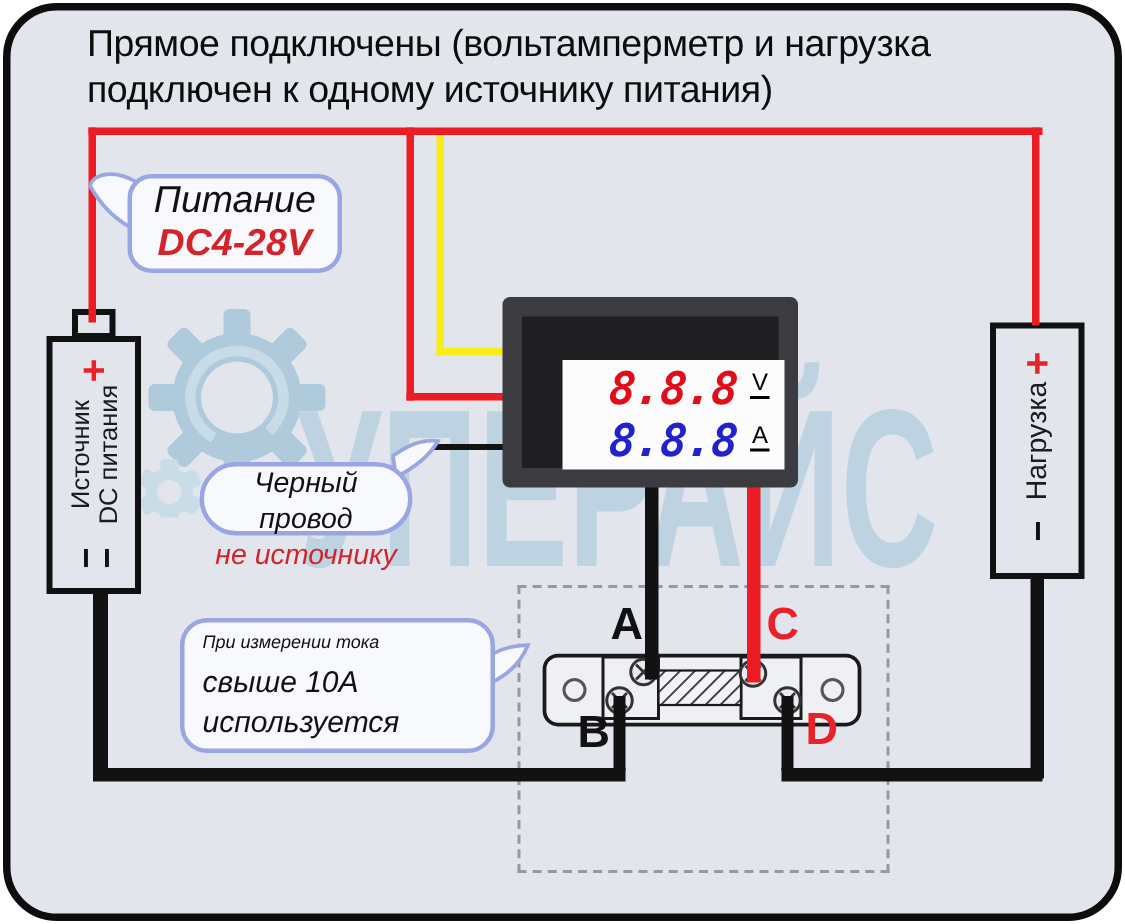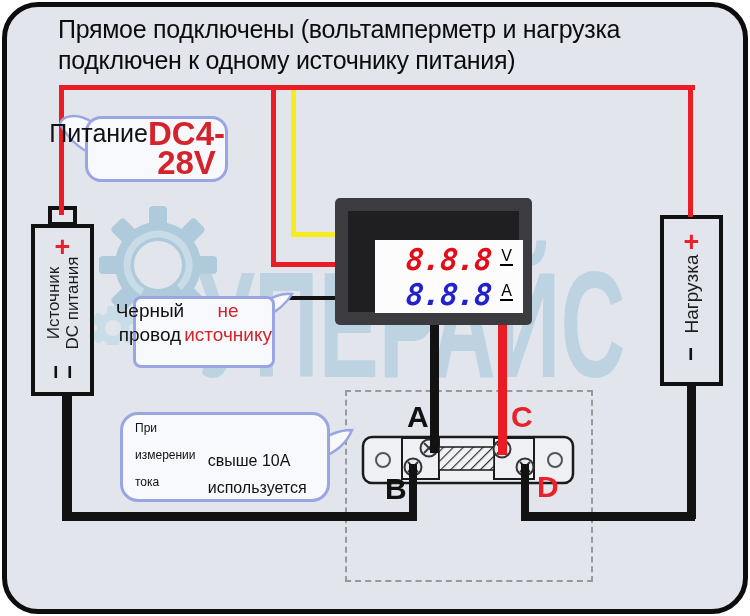--- a/index.html
+++ b/index.html
@@ -49,22 +49,22 @@
   
   #dashed-zone{position:absolute;left:345px;top:390px;width:248px;height:192px;
                border:2px dashed #999;box-sizing:border-box;z-index:2;}
 
   
   .term{position:absolute;z-index:7;font-size:30px;font-weight:bold;line-height:1;}
   .term.black{color:#111;} .term.redt{color:#e8212b;}
 
   
   .bubble{position:absolute;z-index:10;background:#f8f9fd;border:3px solid #9aa6e2;
-          border-radius:16px;box-sizing:border-box;display:flex;
-          justify-content:flex-end;}
+          border-radius:16px;box-sizing:border-box;display:flex;flex-direction:column;
+          justify-content:flex-start;font-style:italic;}
   .bubble .c{text-align:center;}
   .tail{position:absolute;z-index:9;}
   .redtext{color:#d4232b;font-weight:bold;}
   .blacktext{color:#111;}
 </style>
 </head>
 <body>
 
 <div id="stage">
   <div id="frame"></div>
@@ -190,31 +190,31 @@
   <div class="term black" style="left:407px;top:402px;">A</div>
   <div class="term redt" style="left:511px;top:402px;">C</div>
   <div class="term black" style="left:385px;top:474px;">B</div>
   <div class="term redt" style="left:537px;top:472px;">D</div>
 
   <svg class="tail" style="left:56px;top:112px;" width="40" height="48" viewBox="0 0 40 48">
     <path d="M36,10 C20,0 6,4 4,12 C12,26 22,36 36,42 Z" fill="#f8f9fd" stroke="#9aa6e2" stroke-width="2.5"></path>
   </svg>
   <div class="bubble" style="left:85px;top:116px;width:143px;height:66px;">
     <div class="c blacktext" style="font-size:25px;line-height:29px;">Питание</div>
-    <div class="c redtext" style="font-size:33px;line-height:29px;">DC4-28V</div>
+    <div class="c redtext" style="font-size:25px;line-height:29px;">DC4-28V</div>
   </div>
 
   <svg class="tail" style="left:258px;top:288px;" width="40" height="36" viewBox="0 0 40 36">
     <path d="M4,16 Q20,4 34,6 Q26,20 6,30 Z" fill="#f8f9fd" stroke="#9aa6e2" stroke-width="2.5"></path>
   </svg>
-  <div class="bubble" style="left:133px;top:296px;width:142px;height:72px;border-radius:8px;">
+  <div class="bubble" style="left:133px;top:308px;width:142px;height:49px;border-radius:26px;">
     <div class="c blacktext" style="font-size:19px;line-height:24px;">Черный провод</div>
     <div class="c redtext" style="font-size:19px;line-height:24px;font-weight:normal;color:#d4232b;">не источнику</div>
   </div>
 
   <svg class="tail" style="left:314px;top:424px;" width="44" height="42" viewBox="0 0 44 42">
     <path d="M4,20 Q18,6 38,6 Q30,26 6,34 Z" fill="#f8f9fd" stroke="#9aa6e2" stroke-width="2.5"></path>
   </svg>
   <div class="bubble" style="left:120px;top:412px;width:210px;height:90px;border-radius:18px;padding-left:12px;">
     <div class="blacktext" style="font-size:12px;line-height:27px;">При измерении тока</div>
-    <div class="blacktext" style="font-size:16px;line-height:27px;margin-top:32px;">свыше 10А используется</div>
+    <div class="blacktext" style="font-size:20px;line-height:27px;">свыше 10А используется</div>
   </div>
 </div>
 
 </body></html>

